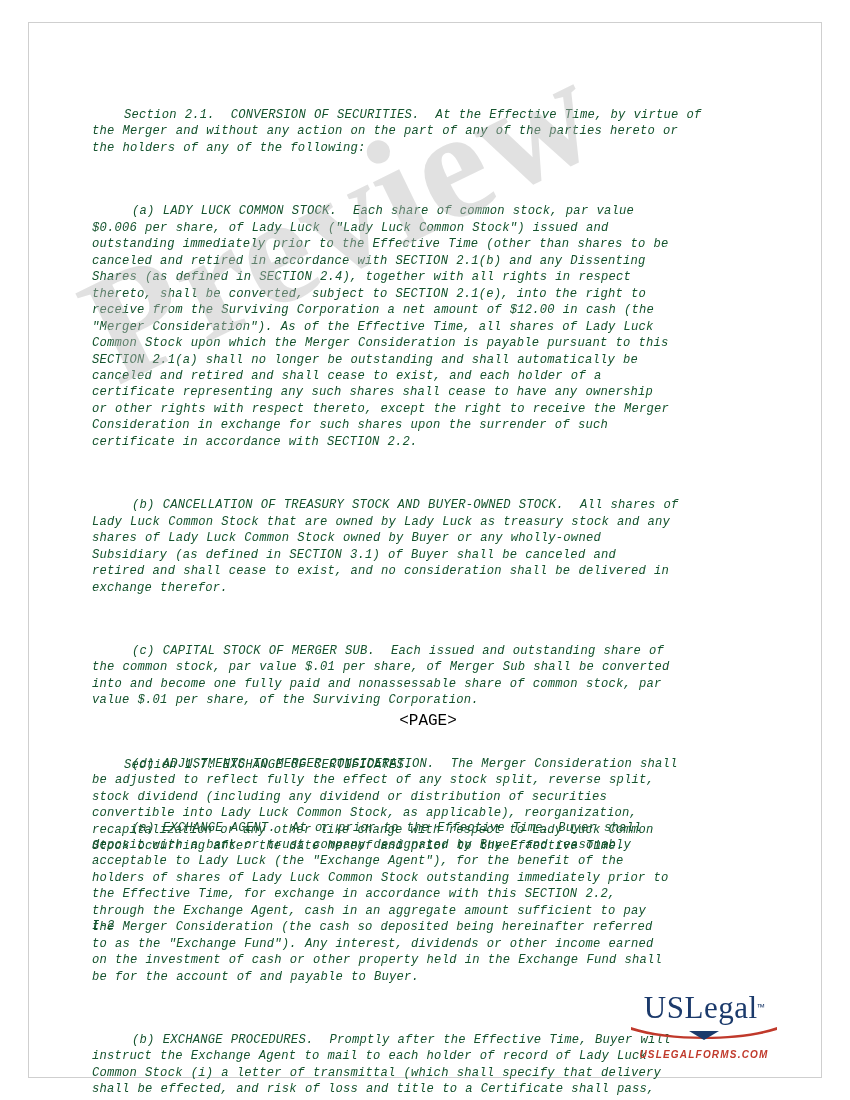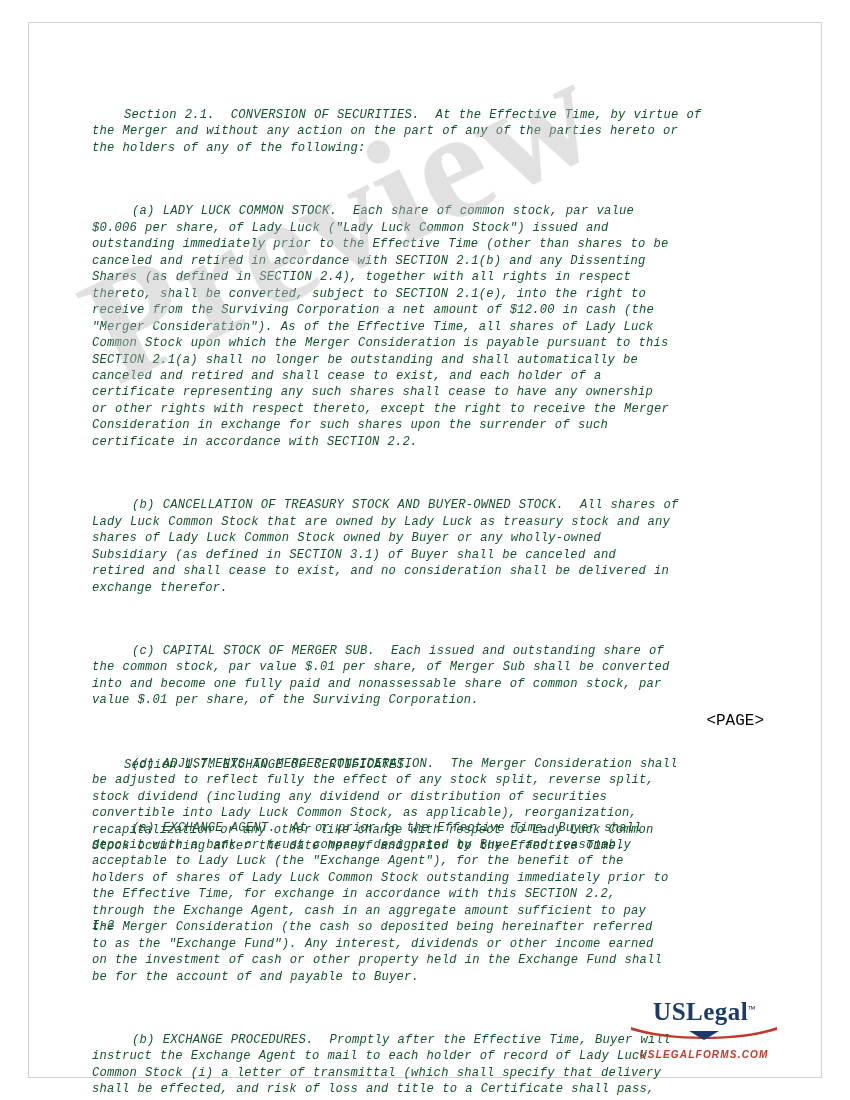--- a/index.html
+++ b/index.html
@@ -50,21 +50,21 @@
   }
   .para:last-child { margin-bottom: 0; }
   .page-num {
     text-align: left;
     margin: 16px 0 2px 0;
   }
   .page-tag {
     position: absolute;
     left: 92px;
     width: 672px;
-    text-align: right;
+    text-align: center;
   }
   .watermark {
     position: absolute;
     left: 95px;
     top: 250px;
     width: 640px;
     height: 480px;
     pointer-events: none;
     user-select: none;
   }
@@ -82,22 +82,22 @@
   }
   .logo {
     position: absolute;
     right: 56px;
     bottom: 40px;
     width: 180px;
     text-align: center;
   }
   .logo-main {
     font-family: "Liberation Serif", serif;
-    font-size: 25px;
-    font-weight: bold;
+    font-size: 31px;
+    font-weight: normal;
     color: #1b3a6b;
     letter-spacing: 0.5px;
     display: inline-block;
   }
   .logo-us {
     color: #1b3a6b;
   }
   .logo-legal {
     color: #1b3a6b;
     text-align: right;

